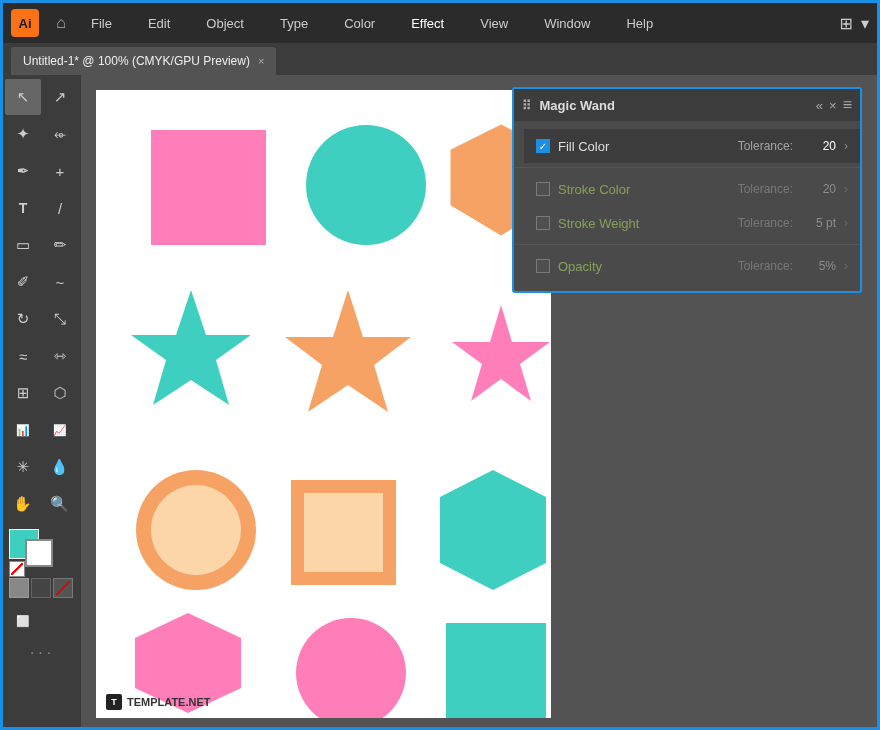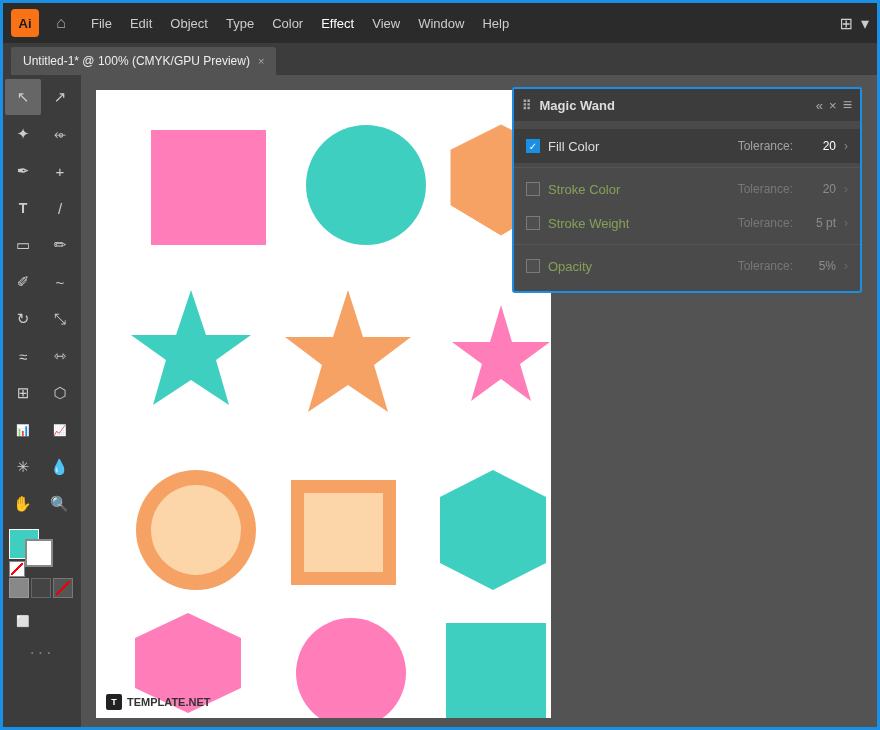--- a/index.html
+++ b/index.html
@@ -38,21 +38,21 @@
       width: 28px;
       height: 28px;
       display: flex;
       align-items: center;
       justify-content: center;
       color: #aaa;
       font-size: 16px;
     }
     .menu-items {
       display: flex;
-      gap: 2px;
+      gap: 20px;
       margin-left: 4px;
     }
     .menu-item {
       color: #ccc;
       font-size: 13px;
       padding: 4px 8px;
       cursor: pointer;
     }
     .menu-item.active { color: #fff; }
     .menu-right {
@@ -266,20 +266,21 @@
     }
     .panel-body {
       padding: 8px 0;
     }
     .panel-row {
       display: flex;
       align-items: center;
       padding: 6px 12px;
       gap: 8px;
       min-height: 34px;
+      margin-left: 10px;
     }
     .panel-row.active { background: #3c3c3c; }
     .panel-row.disabled { opacity: 0.5; }
     .checkbox {
       width: 14px;
       height: 14px;
       border: 1px solid #aaa;
       background: #555;
       display: flex;
       align-items: center;

